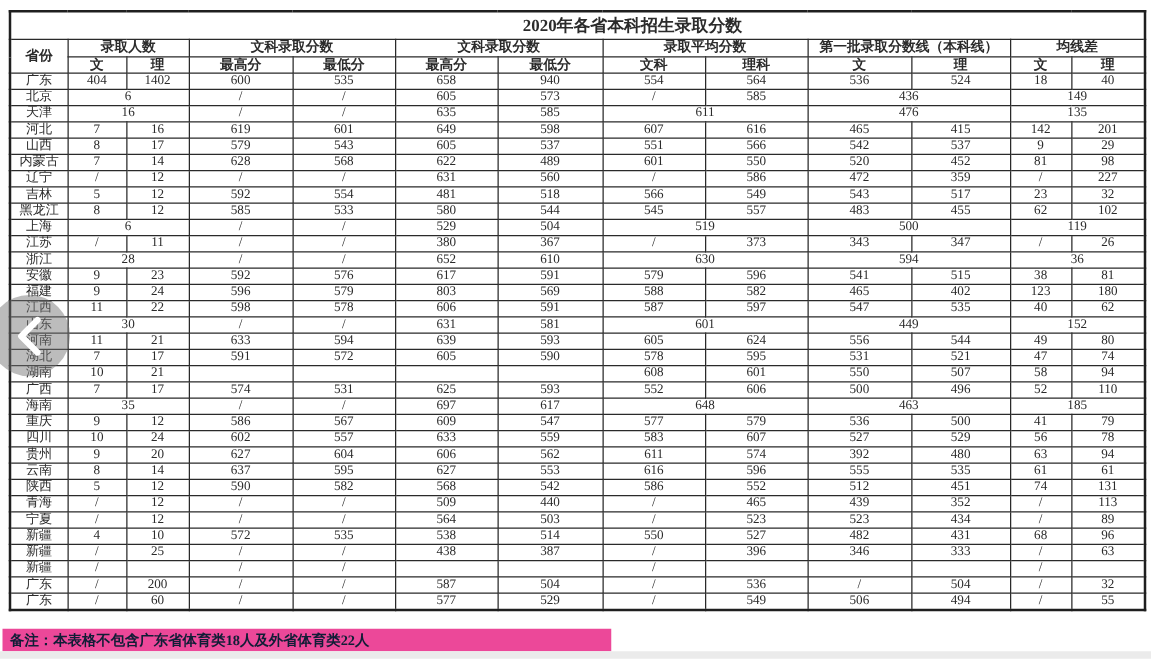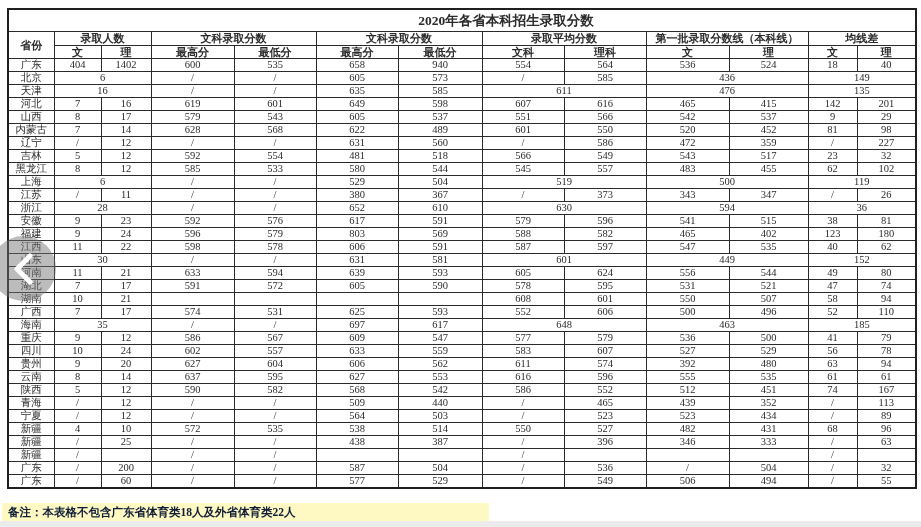--- a/index.html
+++ b/index.html
@@ -456,21 +456,21 @@
         <td>12</td>
         <td>590</td>
         <td>582</td>
         <td>568</td>
         <td>542</td>
         <td>586</td>
         <td>552</td>
         <td>512</td>
         <td>451</td>
         <td>74</td>
-        <td>167</td>
+        <td>131</td>
       </tr>
       <tr>
         <td>青海</td>
         <td>/</td>
         <td>12</td>
         <td>/</td>
         <td>/</td>
         <td>509</td>
         <td>440</td>
         <td>/</td>
@@ -566,21 +566,21 @@
         <td>/</td>
         <td>549</td>
         <td>506</td>
         <td>494</td>
         <td>/</td>
         <td>55</td>
       </tr>
     </tbody>
 </table>
 
-<div class="note-bar" style="background: #fef9c3;">
+<div class="note-bar" style="background: #ec4899;">
   <span>备注：本表格不包含广东省体育类18人及外省体育类22人</span>
 </div>
 
 <div class="bottom-strip" style="background: rgb(235, 235, 235);"></div>
 
 <div class="overlay-circle">
   <svg width="30" height="34" viewBox="0 0 30 34">
     <path d="M21 4 L8 17 L21 30" fill="none" stroke="#ffffff" stroke-width="5" stroke-linecap="round" stroke-linejoin="round"></path>
   </svg>
 </div>

